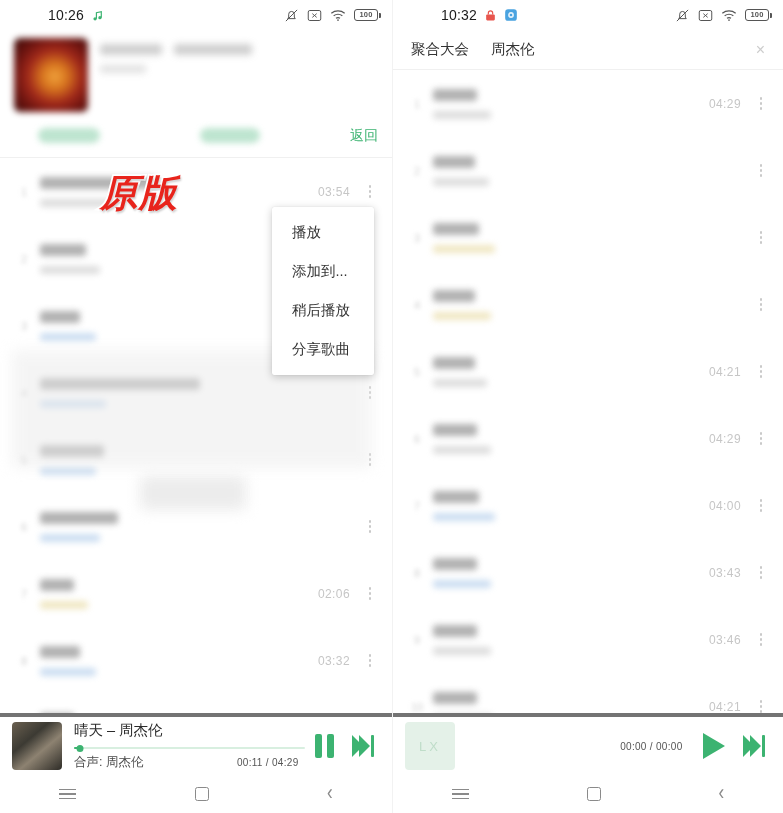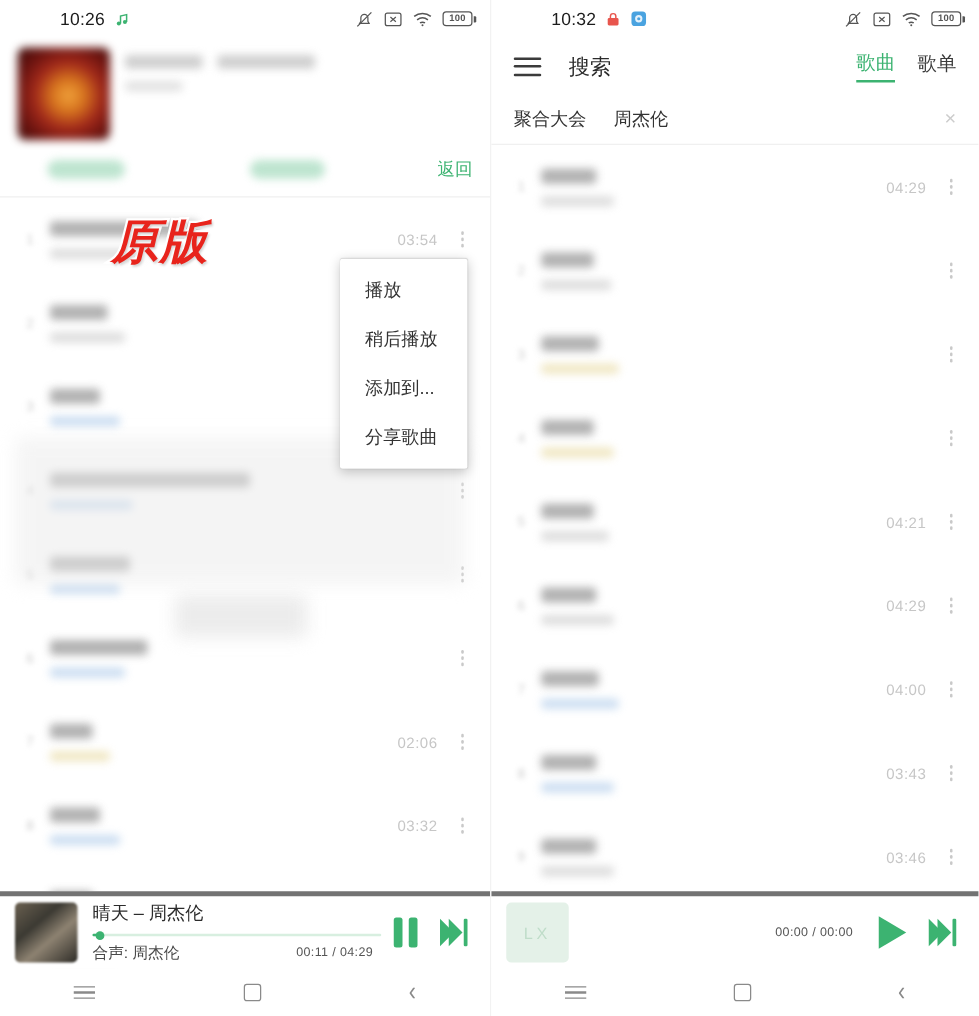--- a/index.html
+++ b/index.html
@@ -117,21 +117,21 @@
   .q-close { margin-left: auto; color: #cccccc; font-size: 16px; line-height: 1; }
 
   
   .stamp {
     position: absolute; z-index: 25; color: #e8241c;
     font-family: "DejaVu Sans", "Liberation Sans", sans-serif;
     font-weight: 700; font-style: italic; letter-spacing: 1px;
     -webkit-text-stroke: 3.5px #ffffff; paint-order: stroke fill;
     text-shadow: 1px 2px 2px rgba(0,0,0,.18);
   }
-  .stamp-l { left: 89px; top: 168px; font-size: 38px; }
+  .stamp-l { left: 100px; top: 168px; font-size: 38px; }
 
   
   .player {
     position: absolute; left: 0; right: 0; bottom: 38px; height: 62px;
     border-top: 4px solid #737373; display: flex; align-items: center;
     padding: 0 12px; background: #fff;
   }
   .p-art {
     width: 50px; height: 48px; border-radius: 4px; flex: none;
     background: linear-gradient(140deg,#6a6050 0%,#3c3a33 35%,#8d8271 60%,#2e2c27 100%);
@@ -382,22 +382,22 @@
             <i></i>
           </div>
       </div>
 
       <div class="slab" style="left:140px; top:318px; width:106px; height:34px;"></div>
       <div class="slab" style="left:12px; top:192px; width:360px; height:118px; opacity:.5;"></div>
     </div>
 
     <div class="menu menu-left">
       <div class="menu-item">播放</div>
+      <div class="menu-item">添加到...</div>
       <div class="menu-item">稍后播放</div>
-      <div class="menu-item">添加到...</div>
       <div class="menu-item">分享歌曲</div>
     </div>
 
     <div class="stamp stamp-l">原版</div>
 
     <div class="player">
       <div class="p-art"></div>
       <div class="p-mid">
         <div class="p-title">晴天 – 周杰伦</div>
         <div class="p-prog">
@@ -470,32 +470,20 @@
               <path d="M2 5.5a16 16 0 0 1 20 0" fill="none" stroke="#555" stroke-width="1.8"></path>
               <path d="M5.5 9.5a11 11 0 0 1 13 0" fill="none" stroke="#555" stroke-width="1.8"></path>
               <path d="M9 13.3a5.5 5.5 0 0 1 6 0" fill="none" stroke="#555" stroke-width="1.8"></path>
               <circle cx="12" cy="16" r="1.2" fill="#555"></circle>
             </svg>
         </span>
         <span class="batt">100</span>
       </div>
     </div>
 
-    <div class="searchhead">
-      <div class="hamb">
-          <i></i>
-          <i></i>
-          <i></i>
-        </div>
-      <div class="sh-title">搜索</div>
-      <div class="sh-tabs">
-        <div class="sh-tab active">歌曲</div>
-        <div class="sh-tab">歌单</div>
-      </div>
-    </div>
 
     <div class="querybar">
       <div class="q-item">聚合大会</div>
       <div class="q-item">周杰伦</div>
       <div class="q-close">×</div>
     </div>
 
     <div class="songlist">
 
       <div class="srow">

